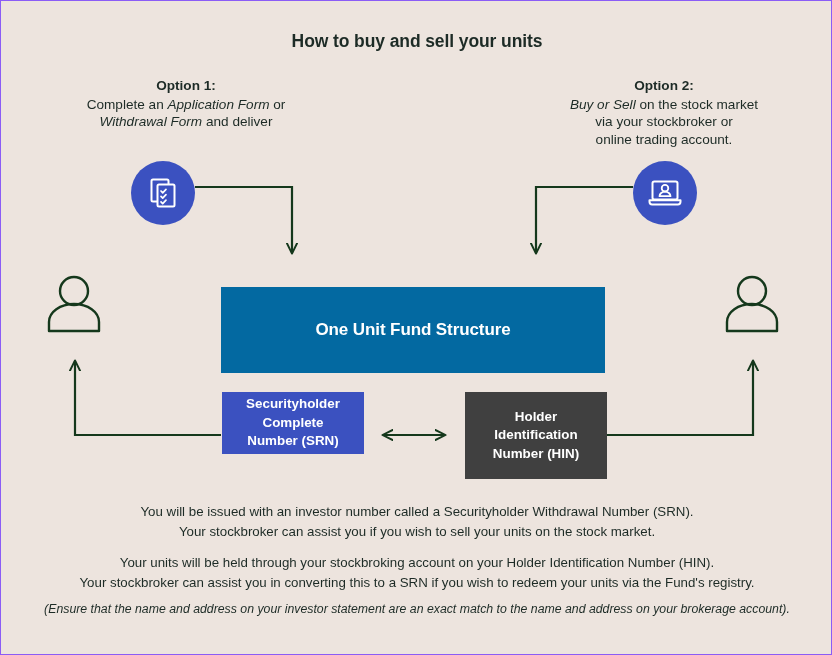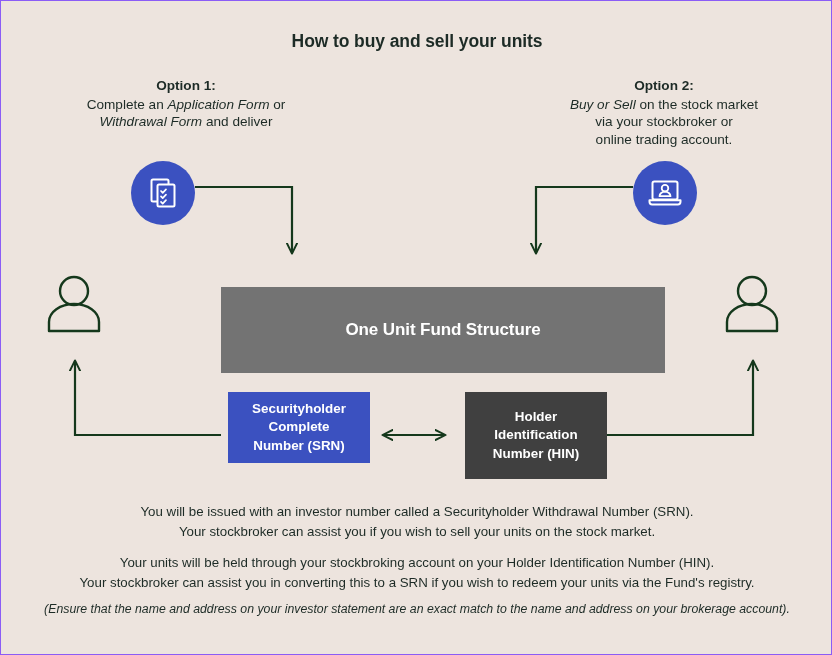--- a/index.html
+++ b/index.html
@@ -80,31 +80,31 @@
     display: flex;
     align-items: center;
     justify-content: center;
     text-align: center;
     color: #ffffff;
     font-weight: 700;
   }
   #box-fund {
     left: 220px;
     top: 286px;
-    width: 444px;
+    width: 384px;
     height: 86px;
-    background: #737373;
+    background: #0369a1;
     font-size: 17px;
     letter-spacing: -0.1px;
   }
   #box-srn {
-    left: 227px;
+    left: 221px;
     top: 391px;
     width: 142px;
-    height: 71px;
+    height: 62px;
     background: #3b51c0;
     font-size: 13.4px;
     line-height: 18.5px;
   }
   #box-hin {
     left: 464px;
     top: 391px;
     width: 142px;
     height: 87px;
     background: #404040;

